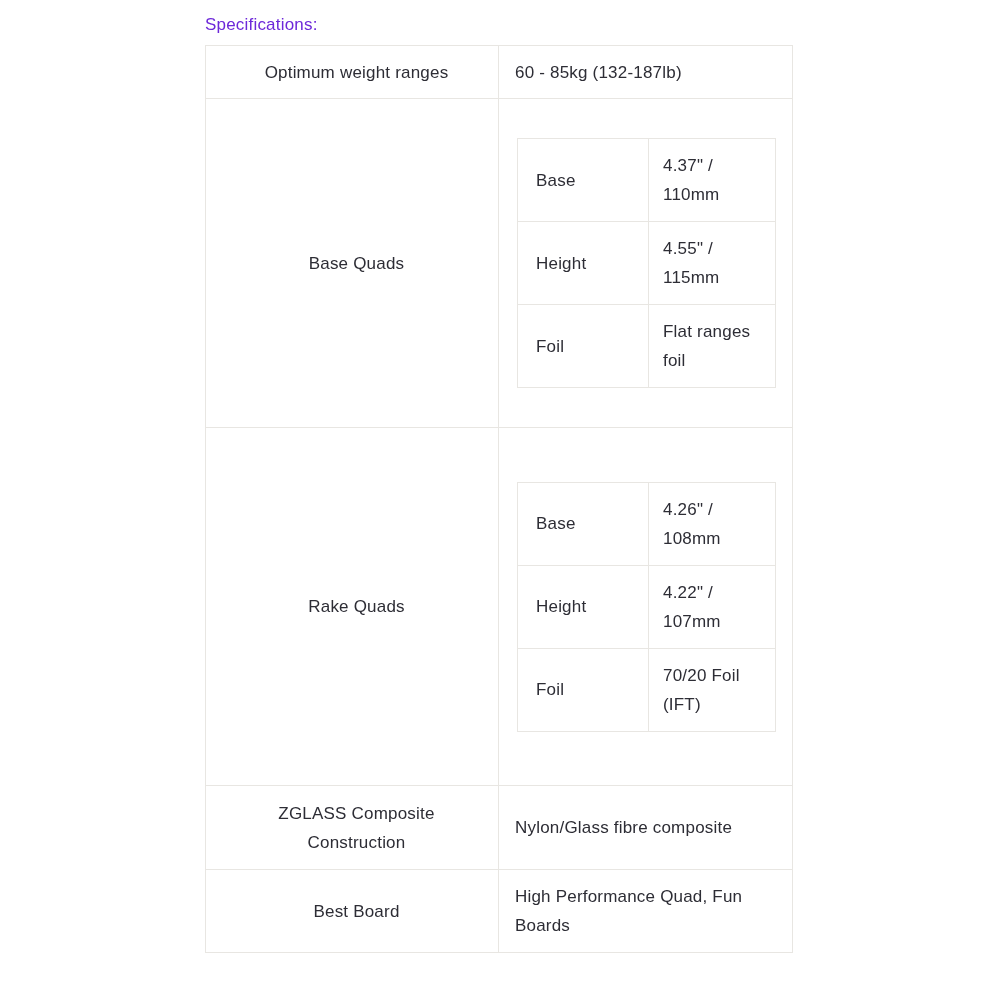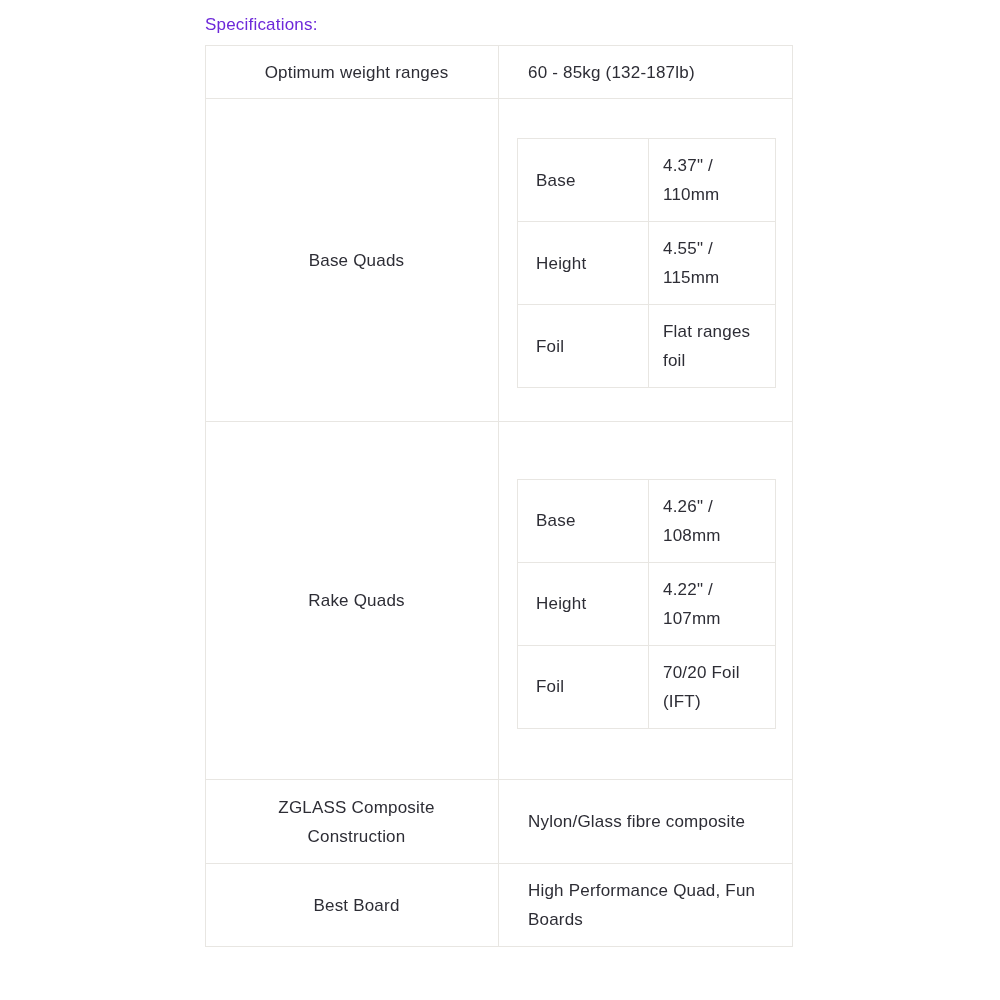--- a/index.html
+++ b/index.html
@@ -32,22 +32,22 @@
   table.spec-table > tbody > tr > td {
     border: 1px solid #e8e6e2;
     font-size: 17px;
     line-height: 29px;
     letter-spacing: 0.2px;
     vertical-align: middle;
     box-sizing: border-box;
     white-space: pre-line;
   }
   td.lbl   { padding: 10px 10px 10px 19px; text-align: center; }
-  td.val   { padding: 10px 12px 10px 29px; }
-  td.nest  { padding: 10px 0 4px 18px; }
+  td.val   { padding: 10px 12px 10px 16px; }
+  td.nest  { padding: 10px 0 10px 18px; }
   tr.r-weight { height: 53px; }
   tr.r-front  { height: 275px; }
   tr.r-rear   { height: 358px; }
   tr.r-zglass { height: 84px; }
   tr.r-board  { height: 83px; }
 
   table.inner {
     border-collapse: collapse;
     table-layout: fixed;
     width: 258px;

